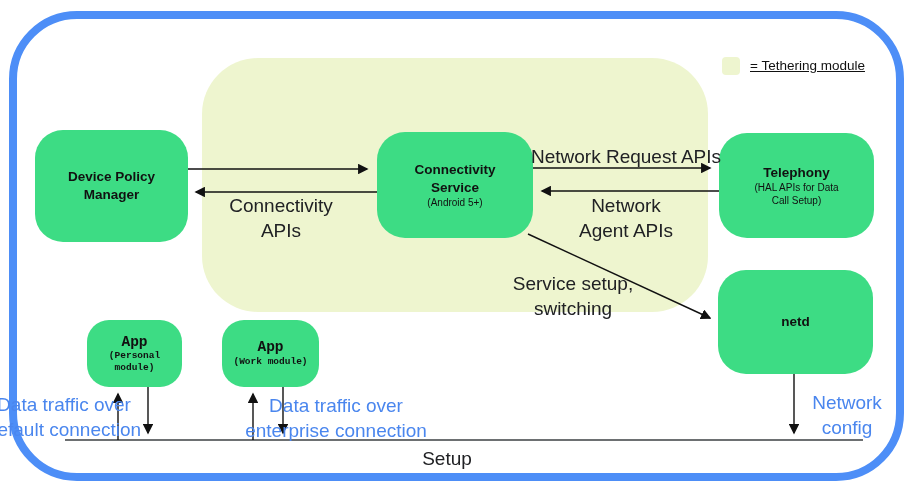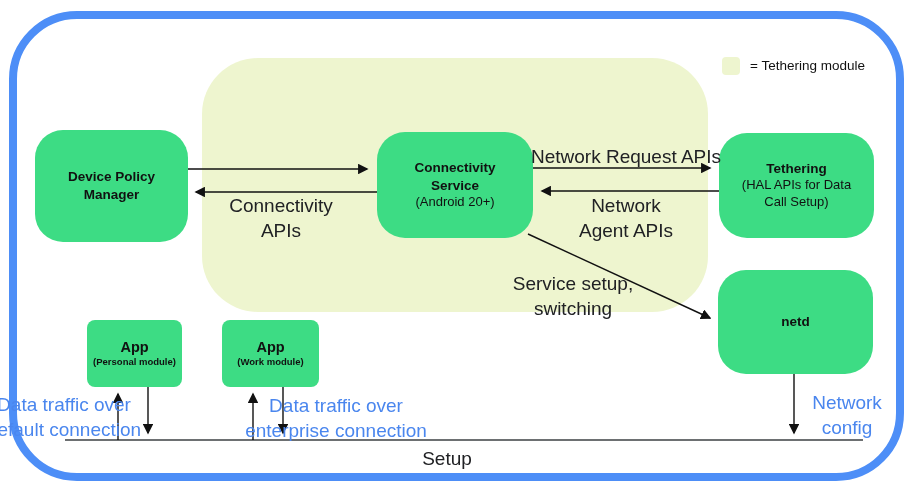--- a/index.html
+++ b/index.html
@@ -17,29 +17,29 @@
   .outer-border{
     position:absolute;left:9px;top:11px;width:895px;height:470px;box-sizing:border-box;
     border:8px solid var(--border-blue);border-radius:68px;background:transparent;
   }
   .tethering-region{
     position:absolute;left:202px;top:58px;width:506px;height:254px;
     background:var(--tethering-bg);border-radius:56px;
   }
   .legend{position:absolute;left:722px;top:57px;display:flex;align-items:flex-start;}
   .legend-swatch{width:18px;height:18px;border-radius:4px;background:var(--tethering-bg);}
-  .legend-label{margin-left:10px;font-size:13.5px;line-height:18px;color:var(--ink);}
+  .legend-label{margin-left:10px;font-size:13.5px;line-height:18px;color:var(--ink);text-decoration:underline;}
   .node{
     position:absolute;background:var(--node-green);border-radius:28px;
     display:flex;flex-direction:column;align-items:center;justify-content:center;
     text-align:center;color:var(--ink);
   }
   .node .title{font-weight:bold;font-size:13.5px;line-height:1.3;white-space:pre-line;}
-  .node .subtitle{font-size:13px;line-height:1.3;white-space:pre-line;}
-  .node.app{border-radius:8px;}
+  .node .subtitle{font-size:10px;line-height:1.3;white-space:pre-line;}
+  .node.app{border-radius:22px;font-family:Liberation Mono, monospace;}
   .node.app .title{font-size:14.5px;line-height:1.15;}
   .node.app .subtitle{font-size:9.5px;font-weight:bold;line-height:1.2;}
   .lbl{
     position:absolute;transform:translateX(-50%);text-align:center;
     font-size:19px;line-height:1.3;white-space:pre-line;color:#202124;
   }
   .lbl.blue{color:var(--label-blue);}
   svg.wires{position:absolute;left:0;top:0;}
 </style>
 </head>
@@ -75,25 +75,25 @@
   </svg>
 
   <div class="node" style="left:35px;top:130px;width:153px;height:112px;">
     <div class="title">Device Policy
 Manager</div>
   </div>
 
   <div class="node" style="left:377px;top:132px;width:156px;height:106px;">
     <div class="title">Connectivity
 Service</div>
-    <div class="subtitle">(Android 20+)</div>
+    <div class="subtitle">(Android 5+)</div>
   </div>
 
   <div class="node" style="left:719px;top:133px;width:155px;height:105px;">
-    <div class="title">Tethering</div>
+    <div class="title">Telephony</div>
     <div class="subtitle">(HAL APIs for Data
 Call Setup)</div>
   </div>
 
   <div class="node" style="left:718px;top:270px;width:155px;height:104px;">
     <div class="title">netd</div>
   </div>
 
   <div class="node app" style="left:87px;top:320px;width:95px;height:67px;">
     <div class="title">App</div>

